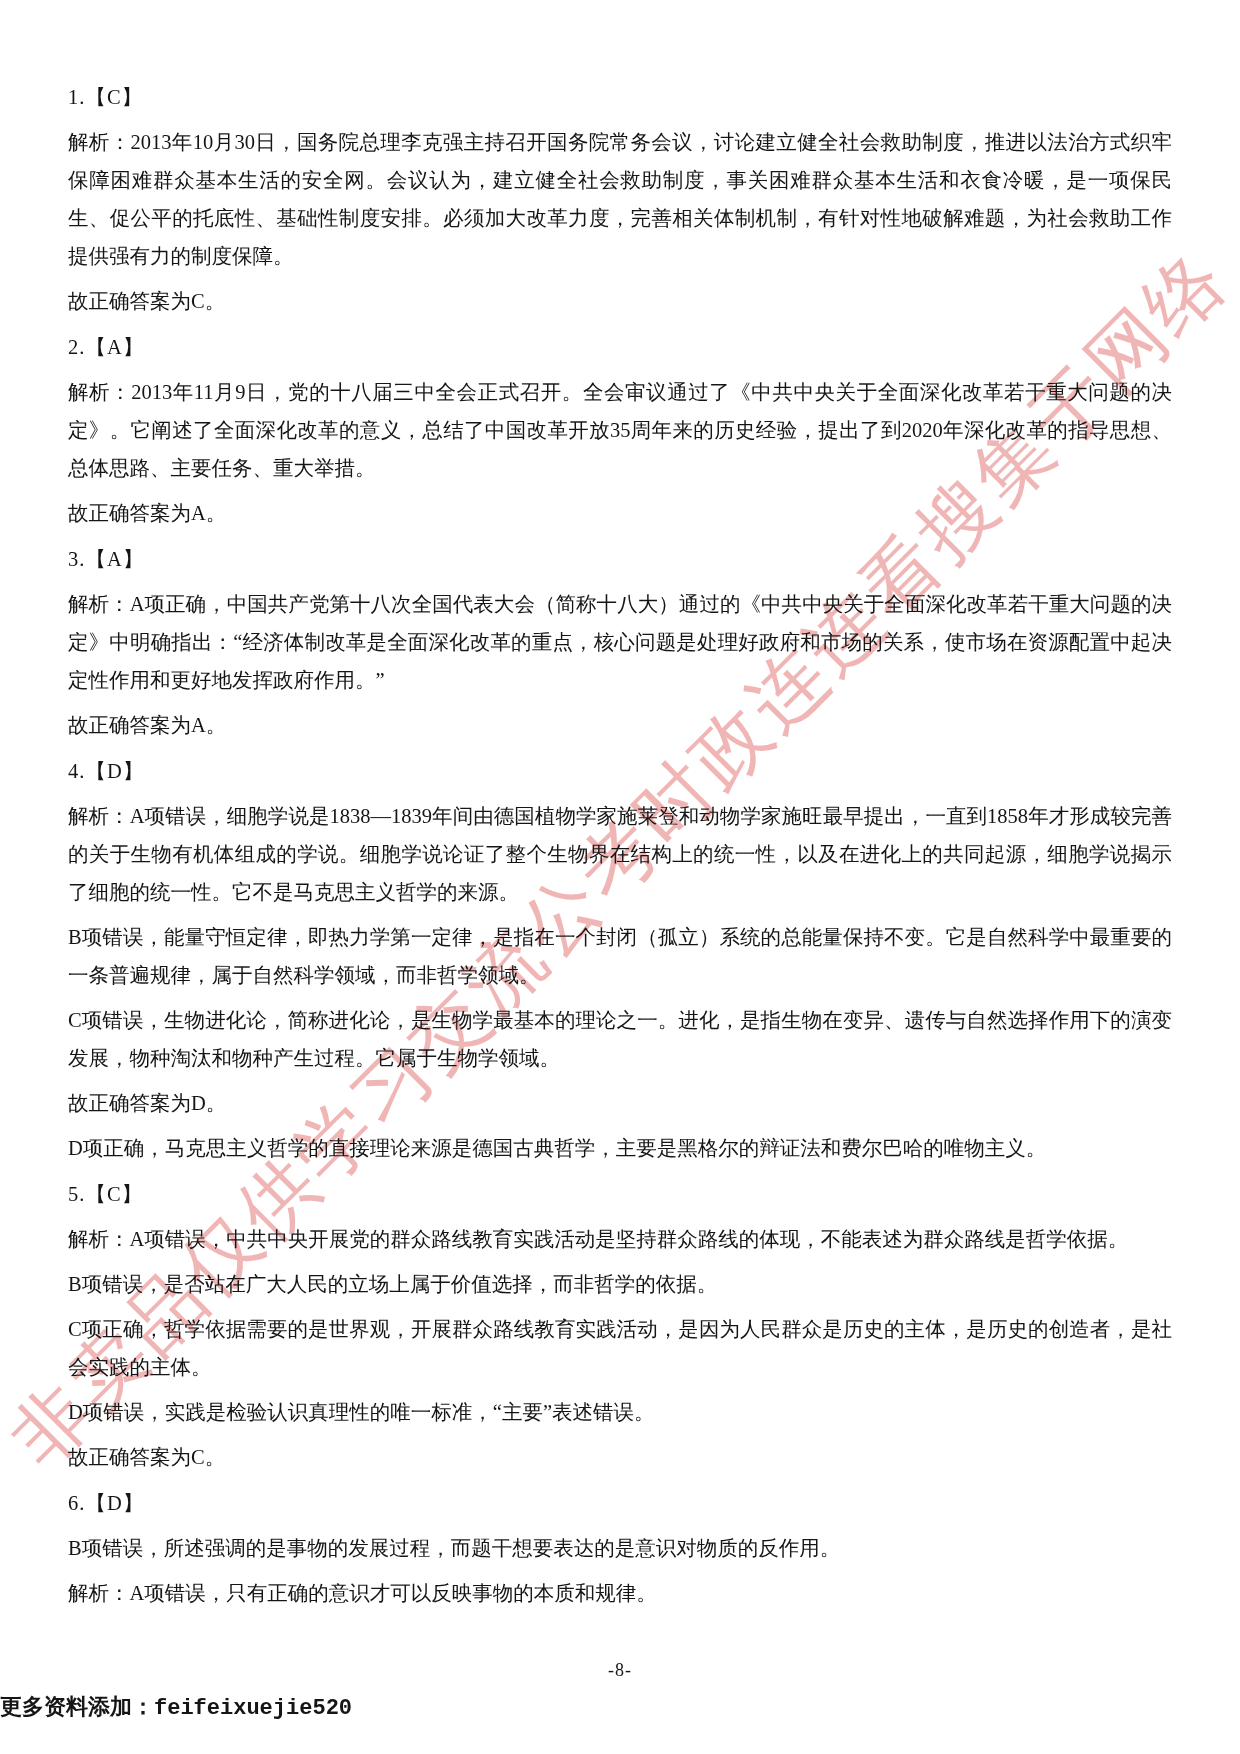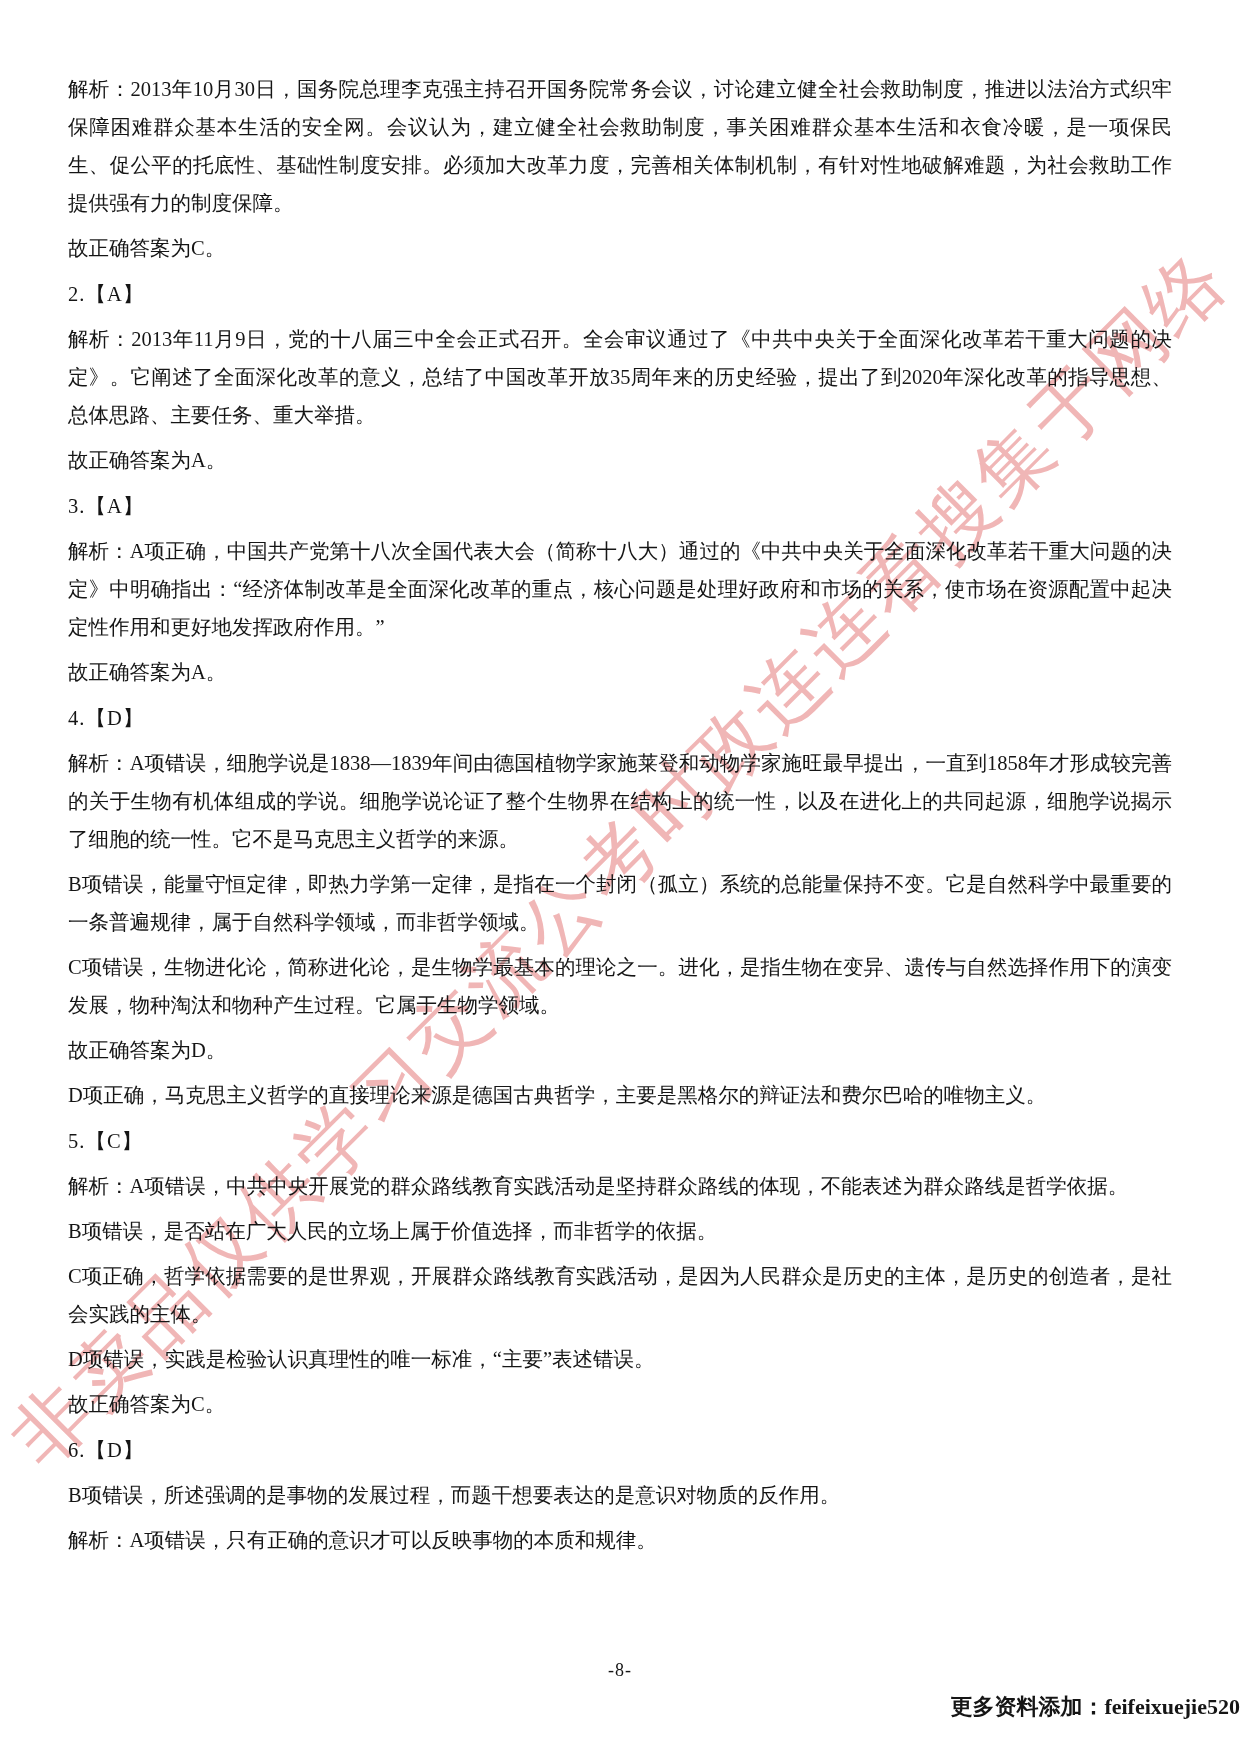--- a/index.html
+++ b/index.html
@@ -54,36 +54,37 @@
     text-align: center;
     font-size: 18px;
     z-index: 2;
     letter-spacing: 1px;
   }
   .footer-note {
     position: absolute;
     left: 0;
     right: 0;
     top: 1692px;
-    text-align: right;
+    text-align: left;
     font-size: 22px;
     font-weight: bold;
     z-index: 2;
-    font-family: Liberation Serif, serif;
+    font-family: Liberation Mono, monospace;
   }
 </style>
 </head>
 <body>
 
 <div class="page">
 
   <div class="watermark">非卖品仅供学习交流公考时政连连看搜集于网络</div>
 
   <div class="content">
       <div class="answer-block">
+        <div class="answer-heading">1.【C】</div>
         <div class="answer-paragraph">解析：2013年10月30日，国务院总理李克强主持召开国务院常务会议，讨论建立健全社会救助制度，推进以法治方式织牢保障困难群众基本生活的安全网。会议认为，建立健全社会救助制度，事关困难群众基本生活和衣食冷暖，是一项保民生、促公平的托底性、基础性制度安排。必须加大改革力度，完善相关体制机制，有针对性地破解难题，为社会救助工作提供强有力的制度保障。</div>
         <div class="answer-paragraph">故正确答案为C。</div>
       </div>
       <div class="answer-block">
         <div class="answer-heading">2.【A】</div>
         <div class="answer-paragraph">解析：2013年11月9日，党的十八届三中全会正式召开。全会审议通过了《中共中央关于全面深化改革若干重大问题的决定》。它阐述了全面深化改革的意义，总结了中国改革开放35周年来的历史经验，提出了到2020年深化改革的指导思想、总体思路、主要任务、重大举措。</div>
         <div class="answer-paragraph">故正确答案为A。</div>
       </div>
       <div class="answer-block">
         <div class="answer-heading">3.【A】</div>

